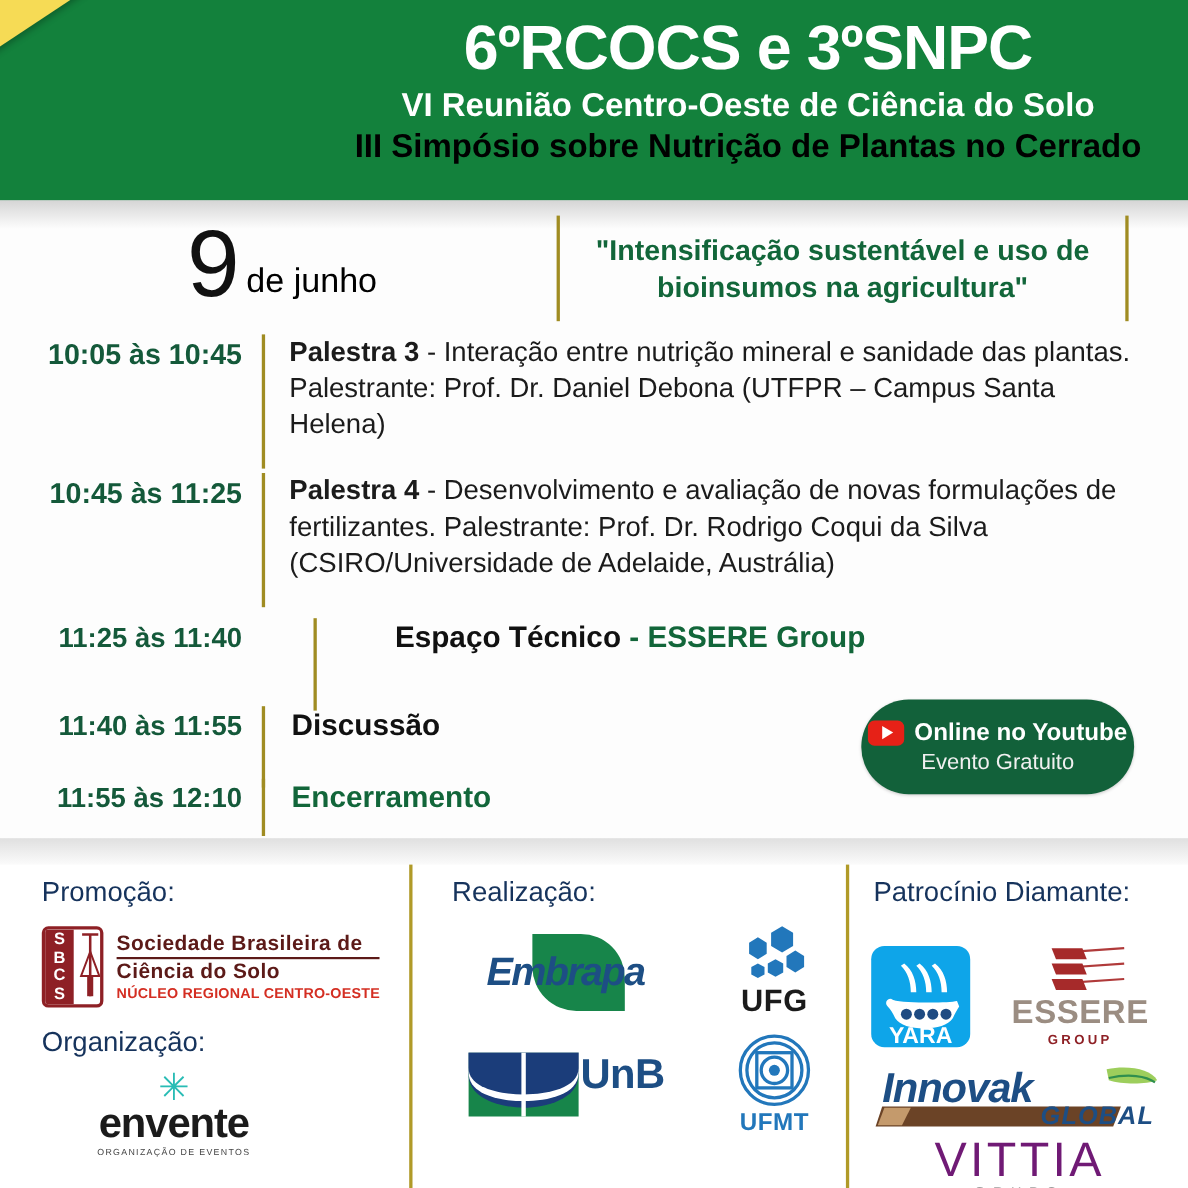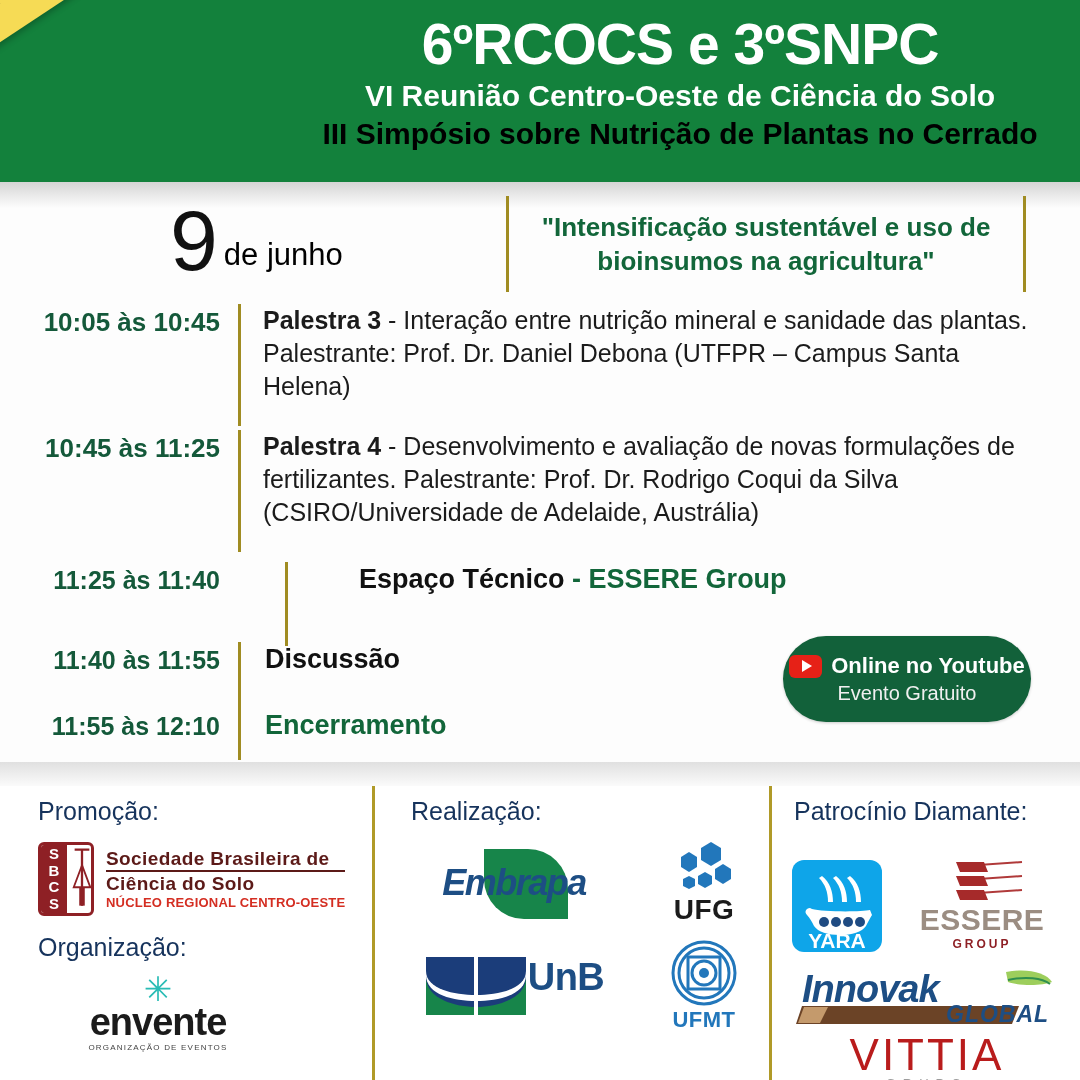--- a/index.html
+++ b/index.html
@@ -212,21 +212,21 @@
   .yara{
     position:absolute;left:20px;top:34px;width:90px;height:92px;
     background:#0ea5e9;border-radius:12px;
   }
   .essere{position:absolute;left:130px;top:34px;width:160px;text-align:center;}
   .essere-bars{width:96px;height:40px;margin:0 auto;position:relative;}
   .essere-txt{font-size:30px;font-weight:bold;color:#9b8d82;letter-spacing:0.5px;line-height:32px;}
   .essere-sub{font-size:12px;font-weight:bold;color:#8e2025;letter-spacing:3px;margin-top:1px;}
   .innovak{position:absolute;left:22px;top:140px;width:264px;height:62px;}
   .vittia{position:absolute;left:30px;top:206px;width:250px;text-align:center;}
-  .vittia-txt{font-size:44px;color:#b91c1c;letter-spacing:3px;line-height:46px;font-weight:400;}
+  .vittia-txt{font-size:44px;color:#701a75;letter-spacing:3px;line-height:46px;font-weight:400;}
   .vittia-sub{font-size:13px;color:#9d9d9d;letter-spacing:7px;margin-top:-2px;}
 </style>
 </head>
 <body>
 
 <div class="poster">
 
   <div class="header">
     <div class="header-inner">
       <div class="h-title">6ºRCOCS e 3ºSNPC</div>

